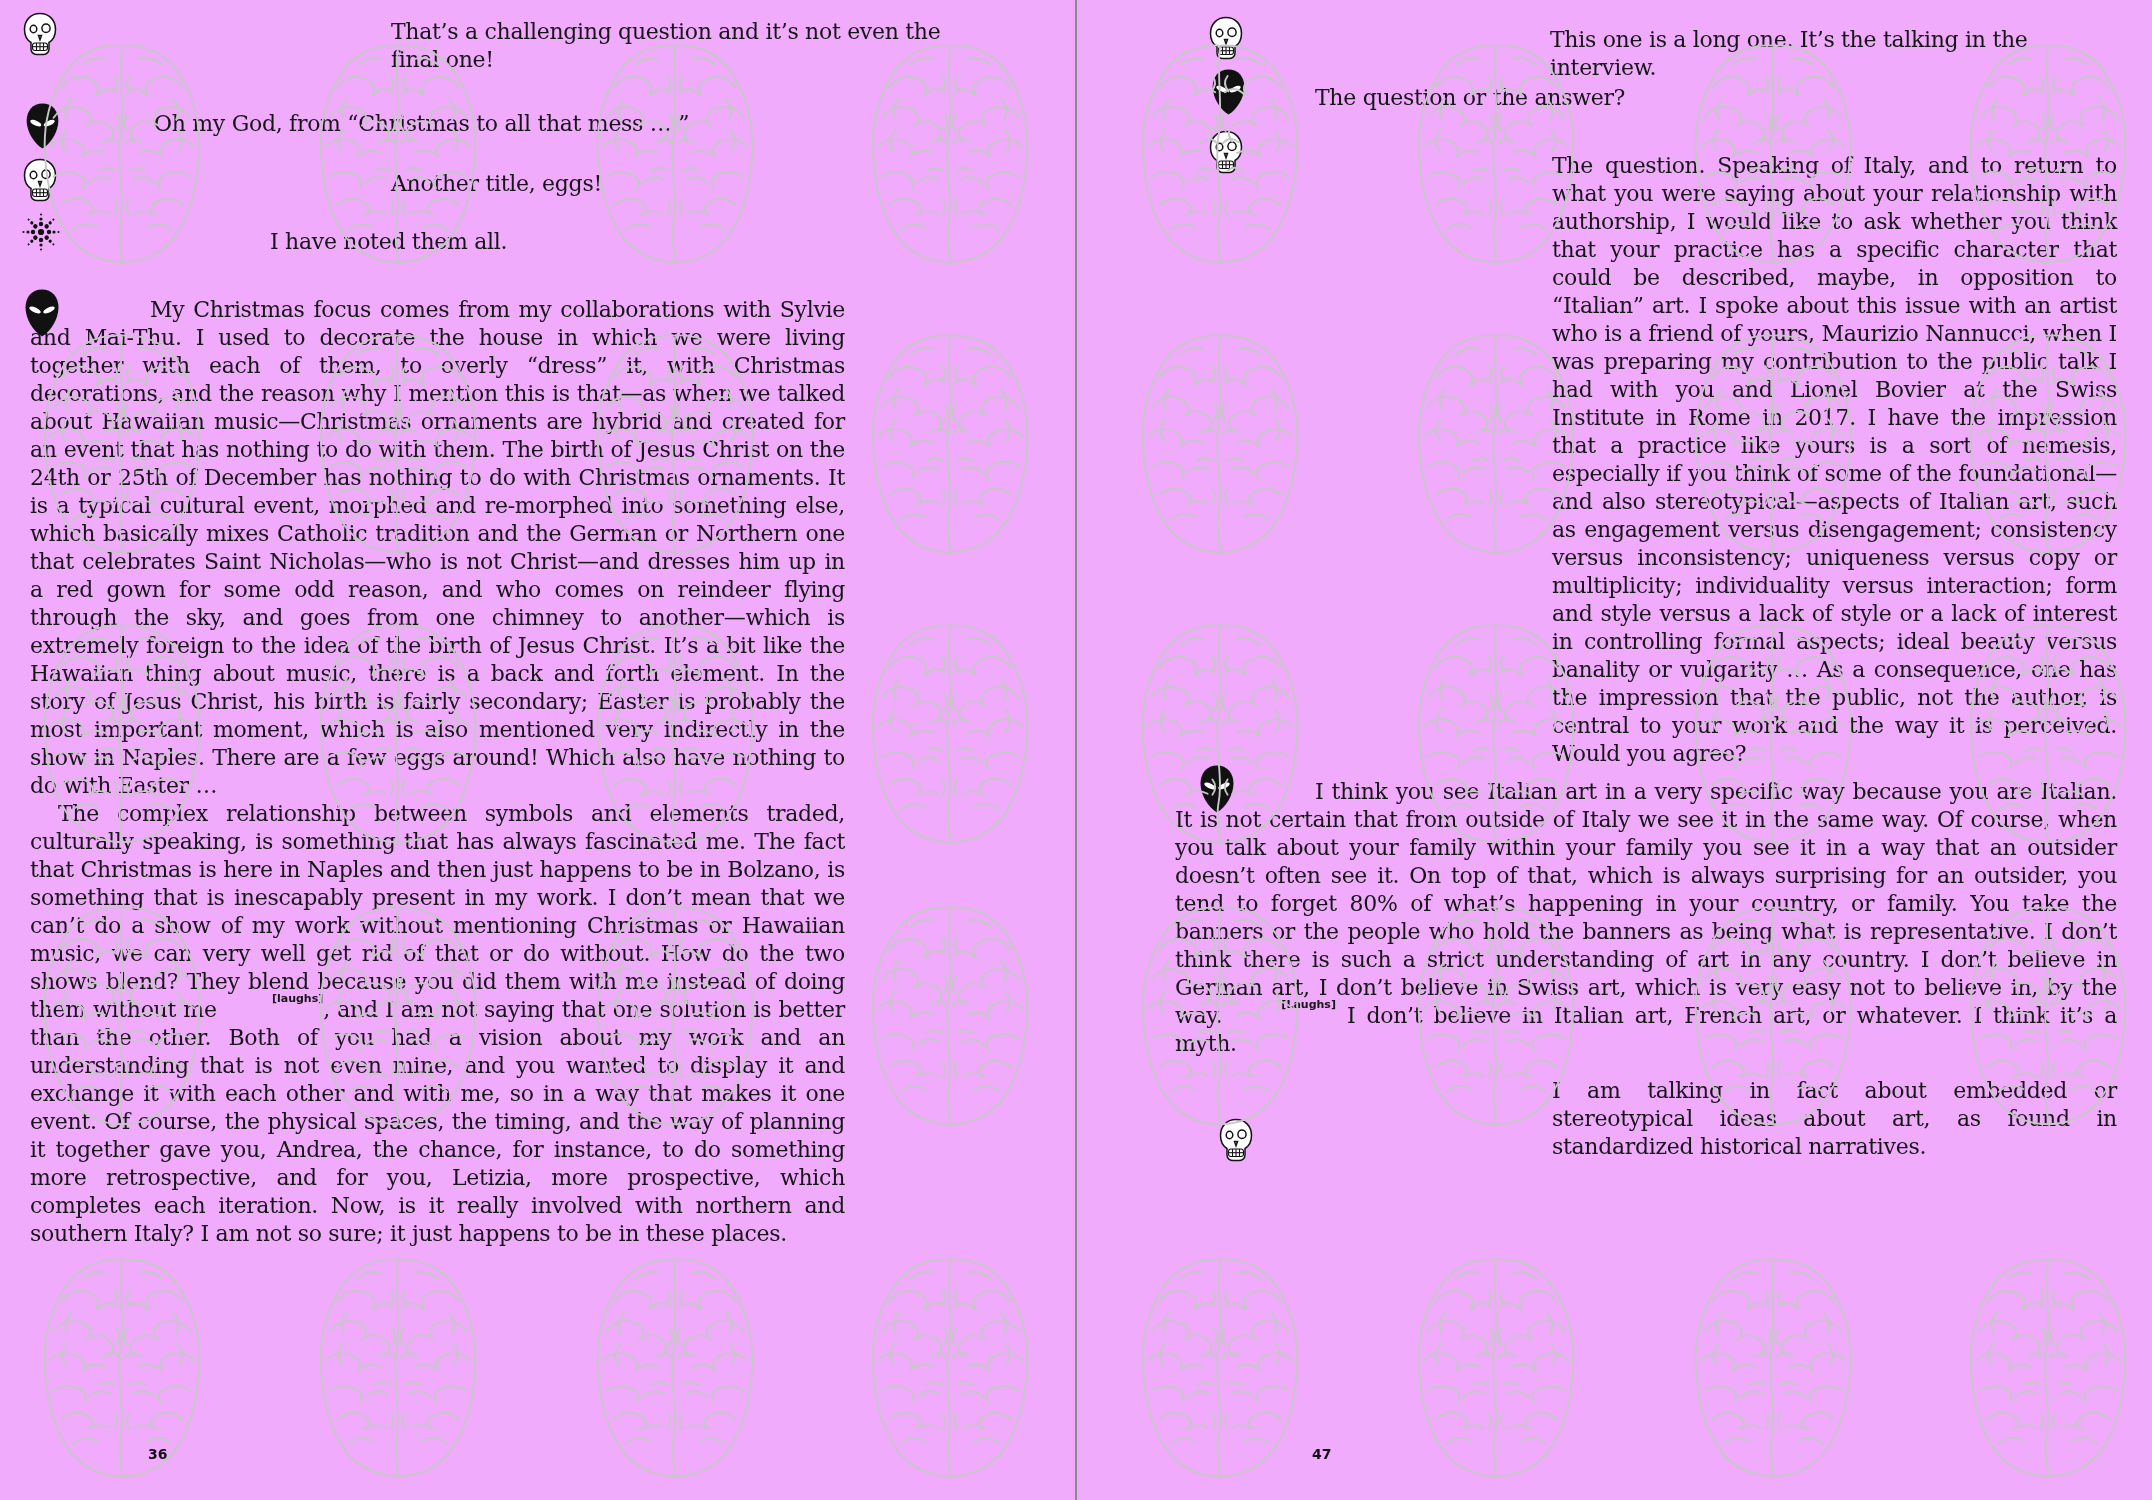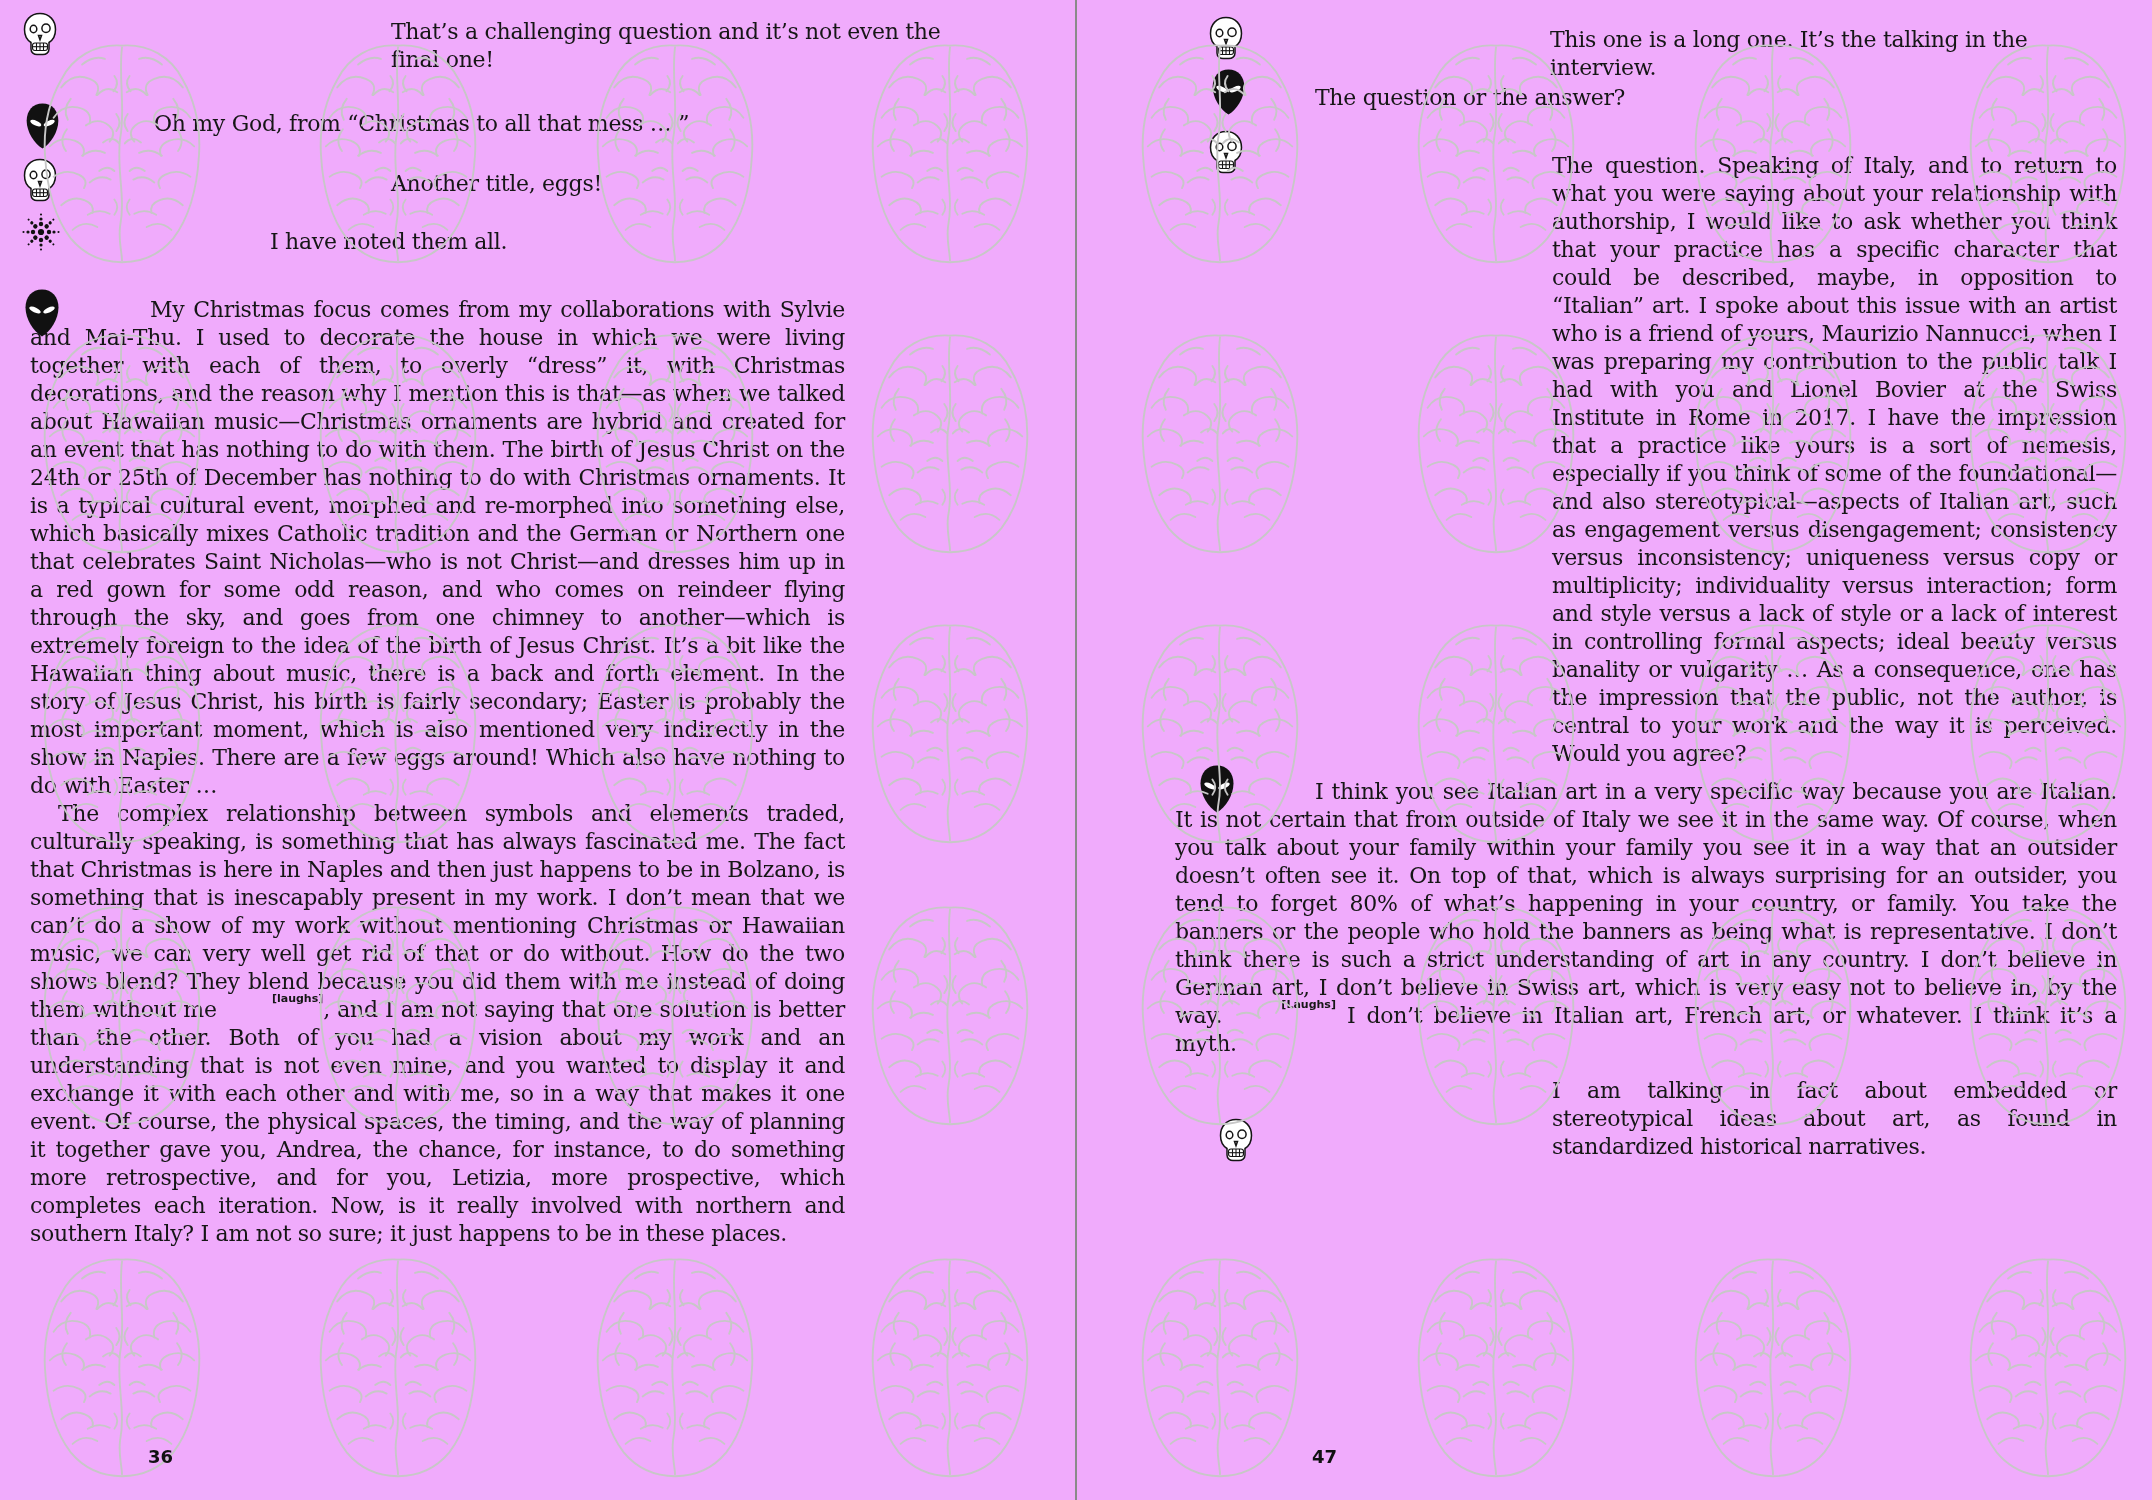--- a/index.html
+++ b/index.html
@@ -12,21 +12,21 @@
   .txt p { margin:0; }
   .indent1 { text-indent:120px; }
   .indent2 { text-indent:28px; }
   .indentA { text-indent:140px; }
   sup.laugh {
     font-family:"DejaVu Sans", sans-serif; font-weight:bold; font-size:11px;
     line-height:0; position:relative; top:-7px; letter-spacing:0;margin-left:48px;
   }
   .pagenum {
     position:absolute; font-family:"DejaVu Sans", sans-serif; font-weight:bold;
-    font-size:18px; color:#111; z-index:7;
+    font-size:14px; color:#111; z-index:7;
   }
   .icon { position:absolute; z-index:3; }
   .brains { position:absolute; left:0; top:0; z-index:5; pointer-events:none; }
   .divider { position:absolute; left:1075px; top:0; width:2px; height:1500px; background:#8a8a8a; z-index:6; }
   .defs { position:absolute; width:0; height:0; overflow:hidden; }
 </style>
 </head>
 <body>
 
 <div class="stage">

